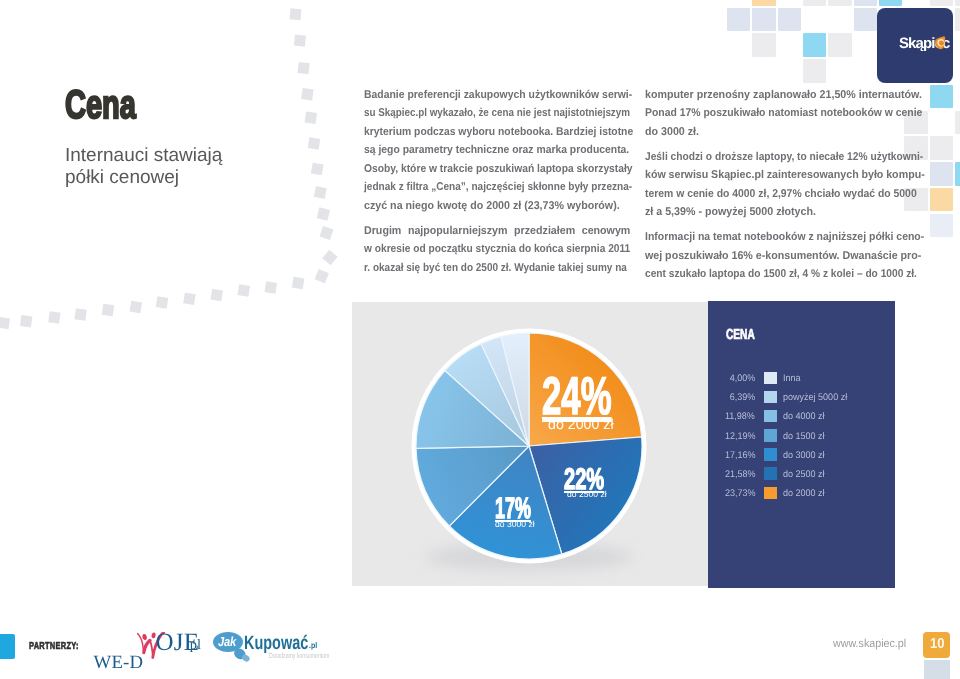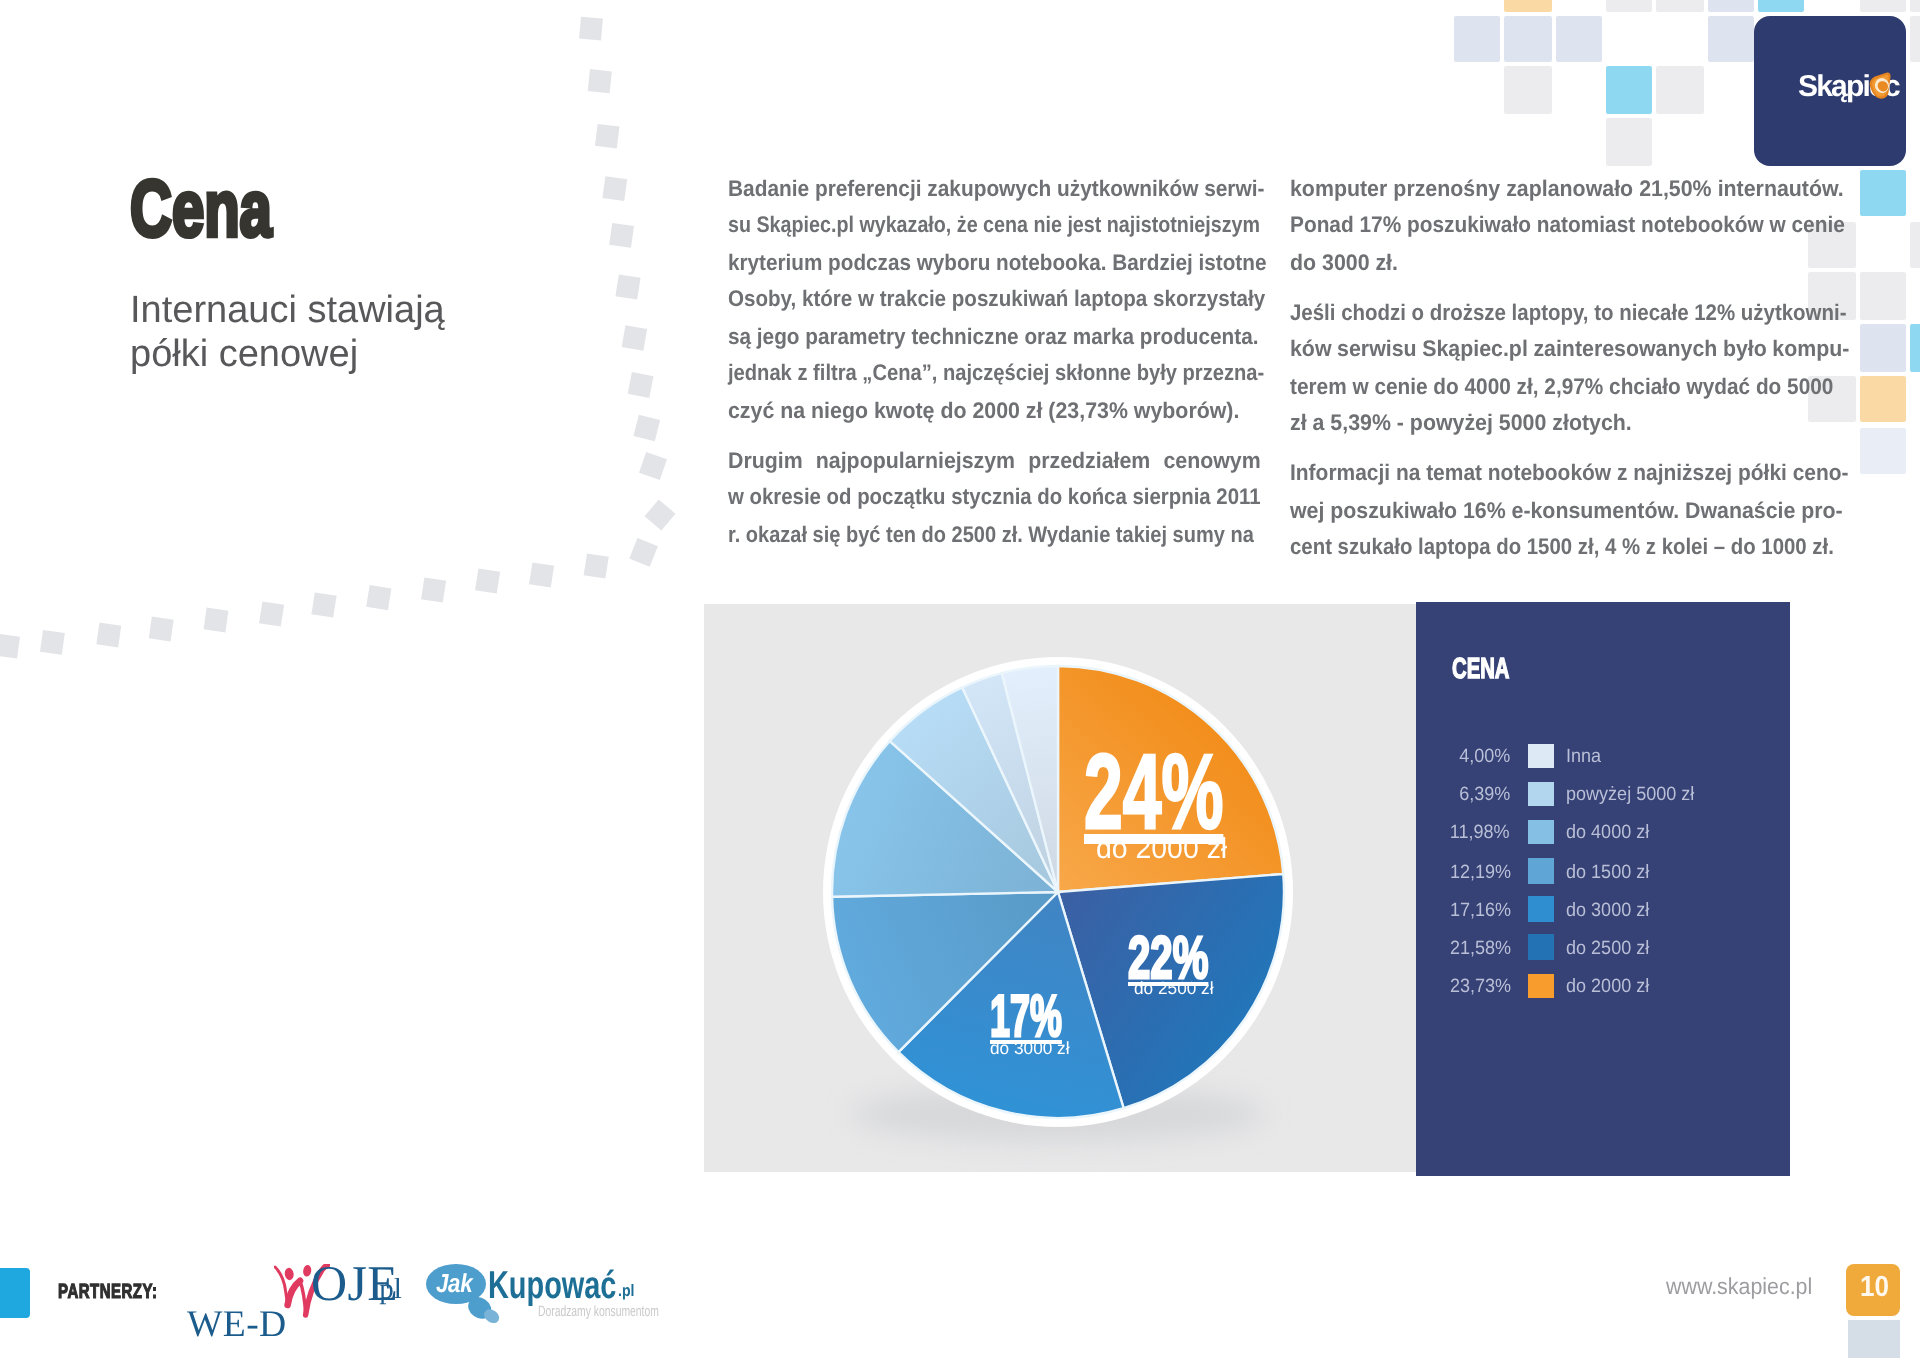--- a/index.html
+++ b/index.html
@@ -180,22 +180,22 @@
   <div class="subhead">
     <div>Internauci stawiają</div>
     <div>półki cenowej</div>
   </div>
 
   <div class="col col1" id="col1">
       <p>
         <span class="tl"><span class="ti" style="display: inline-block; transform-origin: left top; transform: scaleX(0.922791); word-spacing: 0px;">Badanie preferencji zakupowych użytkowników serwi-</span></span>
         <span class="tl"><span class="ti" style="display: inline-block; transform-origin: left top; transform: scaleX(0.871848); word-spacing: 0px;">su Skąpiec.pl wykazało, że cena nie jest najistotniejszym</span></span>
         <span class="tl"><span class="ti" style="display: inline-block; transform-origin: left top; transform: scaleX(0.916344); word-spacing: 0px;">kryterium podczas wyboru notebooka. Bardziej istotne</span></span>
+        <span class="tl"><span class="ti" style="display: inline-block; transform-origin: left top; transform: scaleX(0.918465); word-spacing: 0px;">są jego parametry techniczne oraz marka producenta.</span></span>
         <span class="tl"><span class="ti" style="display: inline-block; transform-origin: left top; transform: scaleX(0.910771); word-spacing: 0px;">Osoby, które w trakcie poszukiwań laptopa skorzystały</span></span>
-        <span class="tl"><span class="ti" style="display: inline-block; transform-origin: left top; transform: scaleX(0.918465); word-spacing: 0px;">są jego parametry techniczne oraz marka producenta.</span></span>
         <span class="tl"><span class="ti" style="display: inline-block; transform-origin: left top; transform: scaleX(0.891585); word-spacing: 0px;">jednak z filtra „Cena”, najczęściej skłonne były przezna-</span></span>
         <span class="tl last"><span class="ti" style="display: inline-block; transform-origin: left top; transform: scaleX(0.945);">czyć na niego kwotę do 2000 zł (23,73% wyborów).</span></span>
       </p>
       <p>
         <span class="tl"><span class="ti" style="display: inline-block; transform-origin: left top; transform: scaleX(0.945); word-spacing: 3.764px;">Drugim najpopularniejszym przedziałem cenowym</span></span>
         <span class="tl"><span class="ti" style="display: inline-block; transform-origin: left top; transform: scaleX(0.902331); word-spacing: 0px;">w okresie od początku stycznia do końca sierpnia 2011</span></span>
         <span class="tl last"><span class="ti" style="display: inline-block; transform-origin: left top; transform: scaleX(0.885813);">r. okazał się być ten do 2500 zł. Wydanie takiej sumy na</span></span>
       </p>
     </div>
   <div class="col col2" id="col2">

